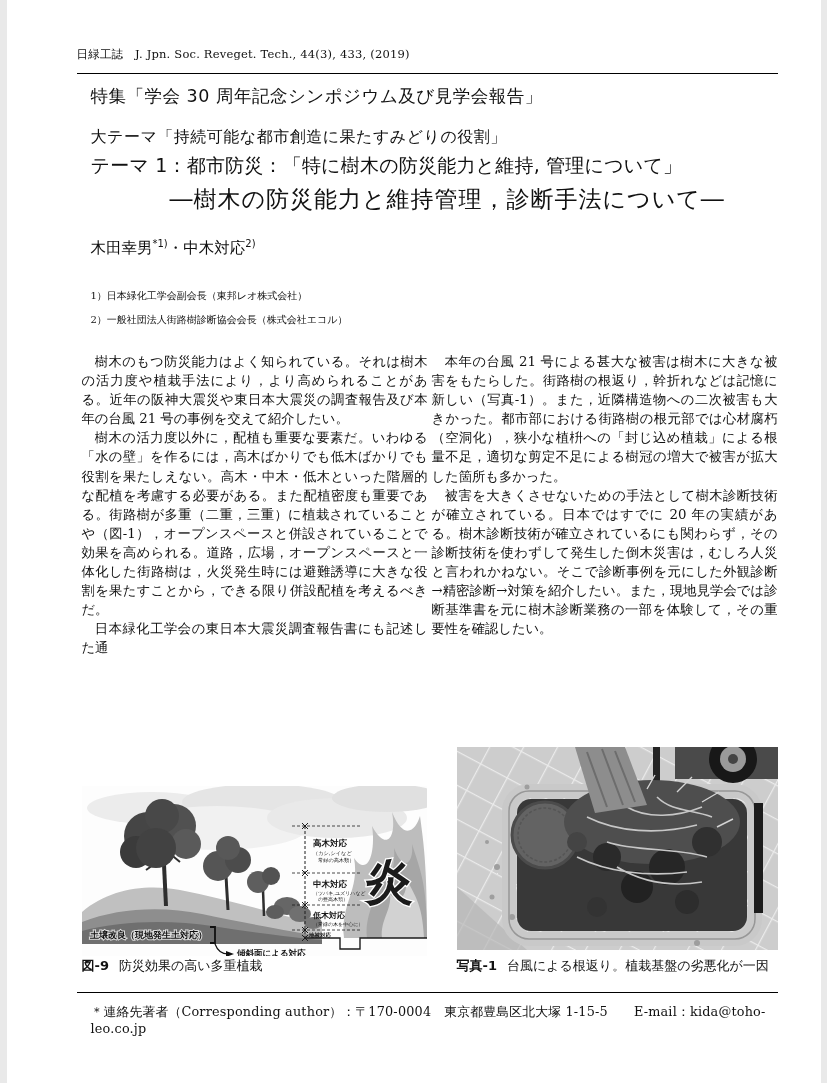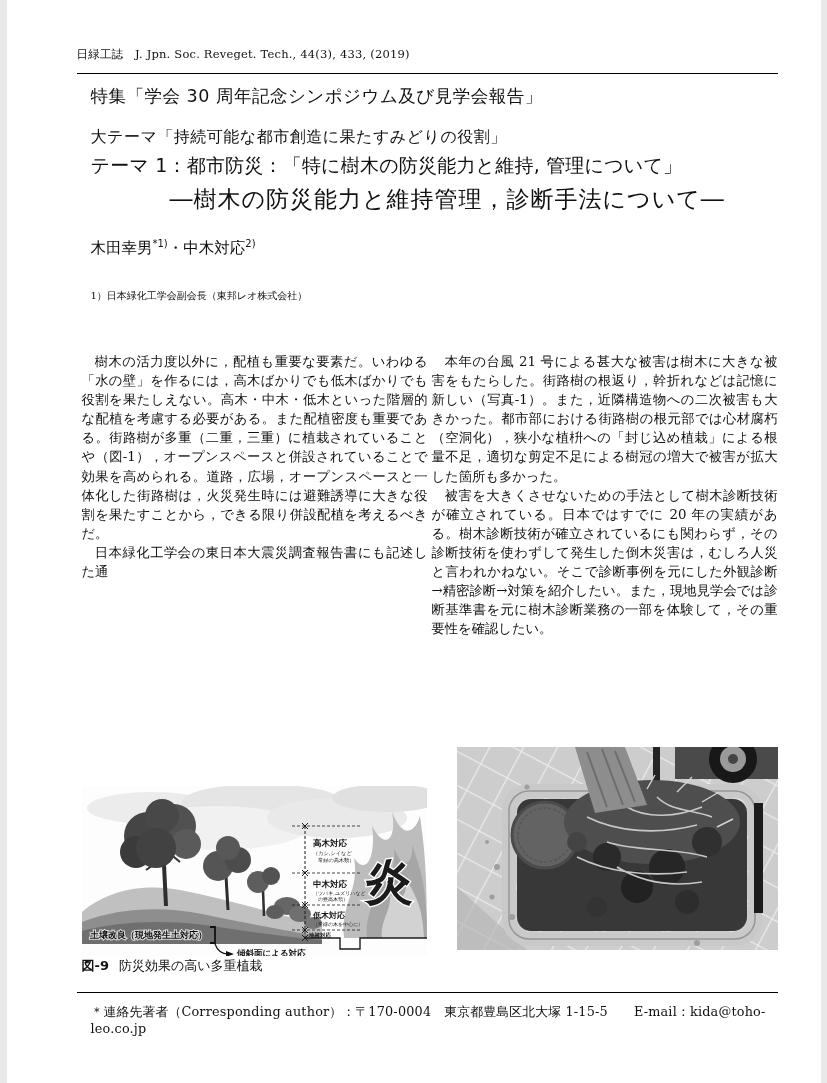--- a/index.html
+++ b/index.html
@@ -50,23 +50,25 @@
   <div class="abs gothic theme-main">大テーマ「持続可能な都市創造に果たすみどりの役割」</div>
   <div class="abs gothic title-line1">テーマ 1：都市防災：「特に樹木の防災能力と維持, 管理について」</div>
   <div class="abs gothic title-line2">―樹木の防災能力と維持管理，診断手法について―</div>
 
   <div class="abs gothic authors">
     <span>木田幸男</span><sup>*1)</sup><span>・</span><span>中木対応</span><sup>2)</sup>
   </div>
 
   <div class="abs affiliations">
     <div>1）日本緑化工学会副会長（東邦レオ株式会社）</div>
+    <div>2）一般社団法人街路樹診断協会会長（株式会社エコル）</div>
   </div>
 
   <div class="abs col col-left">
+    <p>樹木のもつ防災能力はよく知られている。それは樹木の活力度や植栽手法により，より高められることがある。近年の阪神大震災や東日本大震災の調査報告及び本年の台風 21 号の事例を交えて紹介したい。</p>
     <p>樹木の活力度以外に，配植も重要な要素だ。いわゆる「水の壁」を作るには，高木ばかりでも低木ばかりでも役割を果たしえない。高木・中木・低木といった階層的な配植を考慮する必要がある。また配植密度も重要である。街路樹が多重（二重，三重）に植栽されていることや（図-1），オープンスペースと併設されていることで効果を高められる。道路，広場，オープンスペースと一体化した街路樹は，火災発生時には避難誘導に大きな役割を果たすことから，できる限り併設配植を考えるべきだ。</p>
     <p>日本緑化工学会の東日本大震災調査報告書にも記述した通</p>
   </div>
 
   <div class="abs col col-right">
     <p>本年の台風 21 号による甚大な被害は樹木に大きな被害をもたらした。街路樹の根返り，幹折れなどは記憶に新しい（写真-1）。また，近隣構造物への二次被害も大きかった。都市部における街路樹の根元部では心材腐朽（空洞化），狭小な植枡への「封じ込め植栽」による根量不足，適切な剪定不足による樹冠の増大で被害が拡大した箇所も多かった。</p>
     <p>被害を大きくさせないための手法として樹木診断技術が確立されている。日本ではすでに 20 年の実績がある。樹木診断技術が確立されているにも関わらず，その診断技術を使わずして発生した倒木災害は，むしろ人災と言われかねない。そこで診断事例を元にした外観診断→精密診断→対策を紹介したい。また，現地見学会では診断基準書を元に樹木診断業務の一部を体験して，その重要性を確認したい。</p>
   </div>
 
   <div class="abs figure-box">
@@ -195,17 +197,20 @@
         <circle cx="30" cy="95" r="2"></circle>
           <circle cx="240" cy="196" r="3"></circle>
           <circle cx="70" cy="40" r="2.5"></circle>
       </g>
     </svg>
   </div>
 
   <div class="abs caption caption-fig">
     <span class="cap-label">図-9</span><span>防災効果の高い多重植栽</span>
   </div>
+  <div class="abs caption caption-photo">
+    <span class="cap-label">写真-1</span><span>台風による根返り。植栽基盤の劣悪化が一因</span>
+  </div>
 
   <div class="abs rule-bottom"></div>
   <div class="abs footer-line">＊連絡先著者（Corresponding author）：〒170-0004　東京都豊島区北大塚 1-15-5　　E-mail：kida@toho-leo.co.jp</div>
 
 </div>
 
 </body></html>

